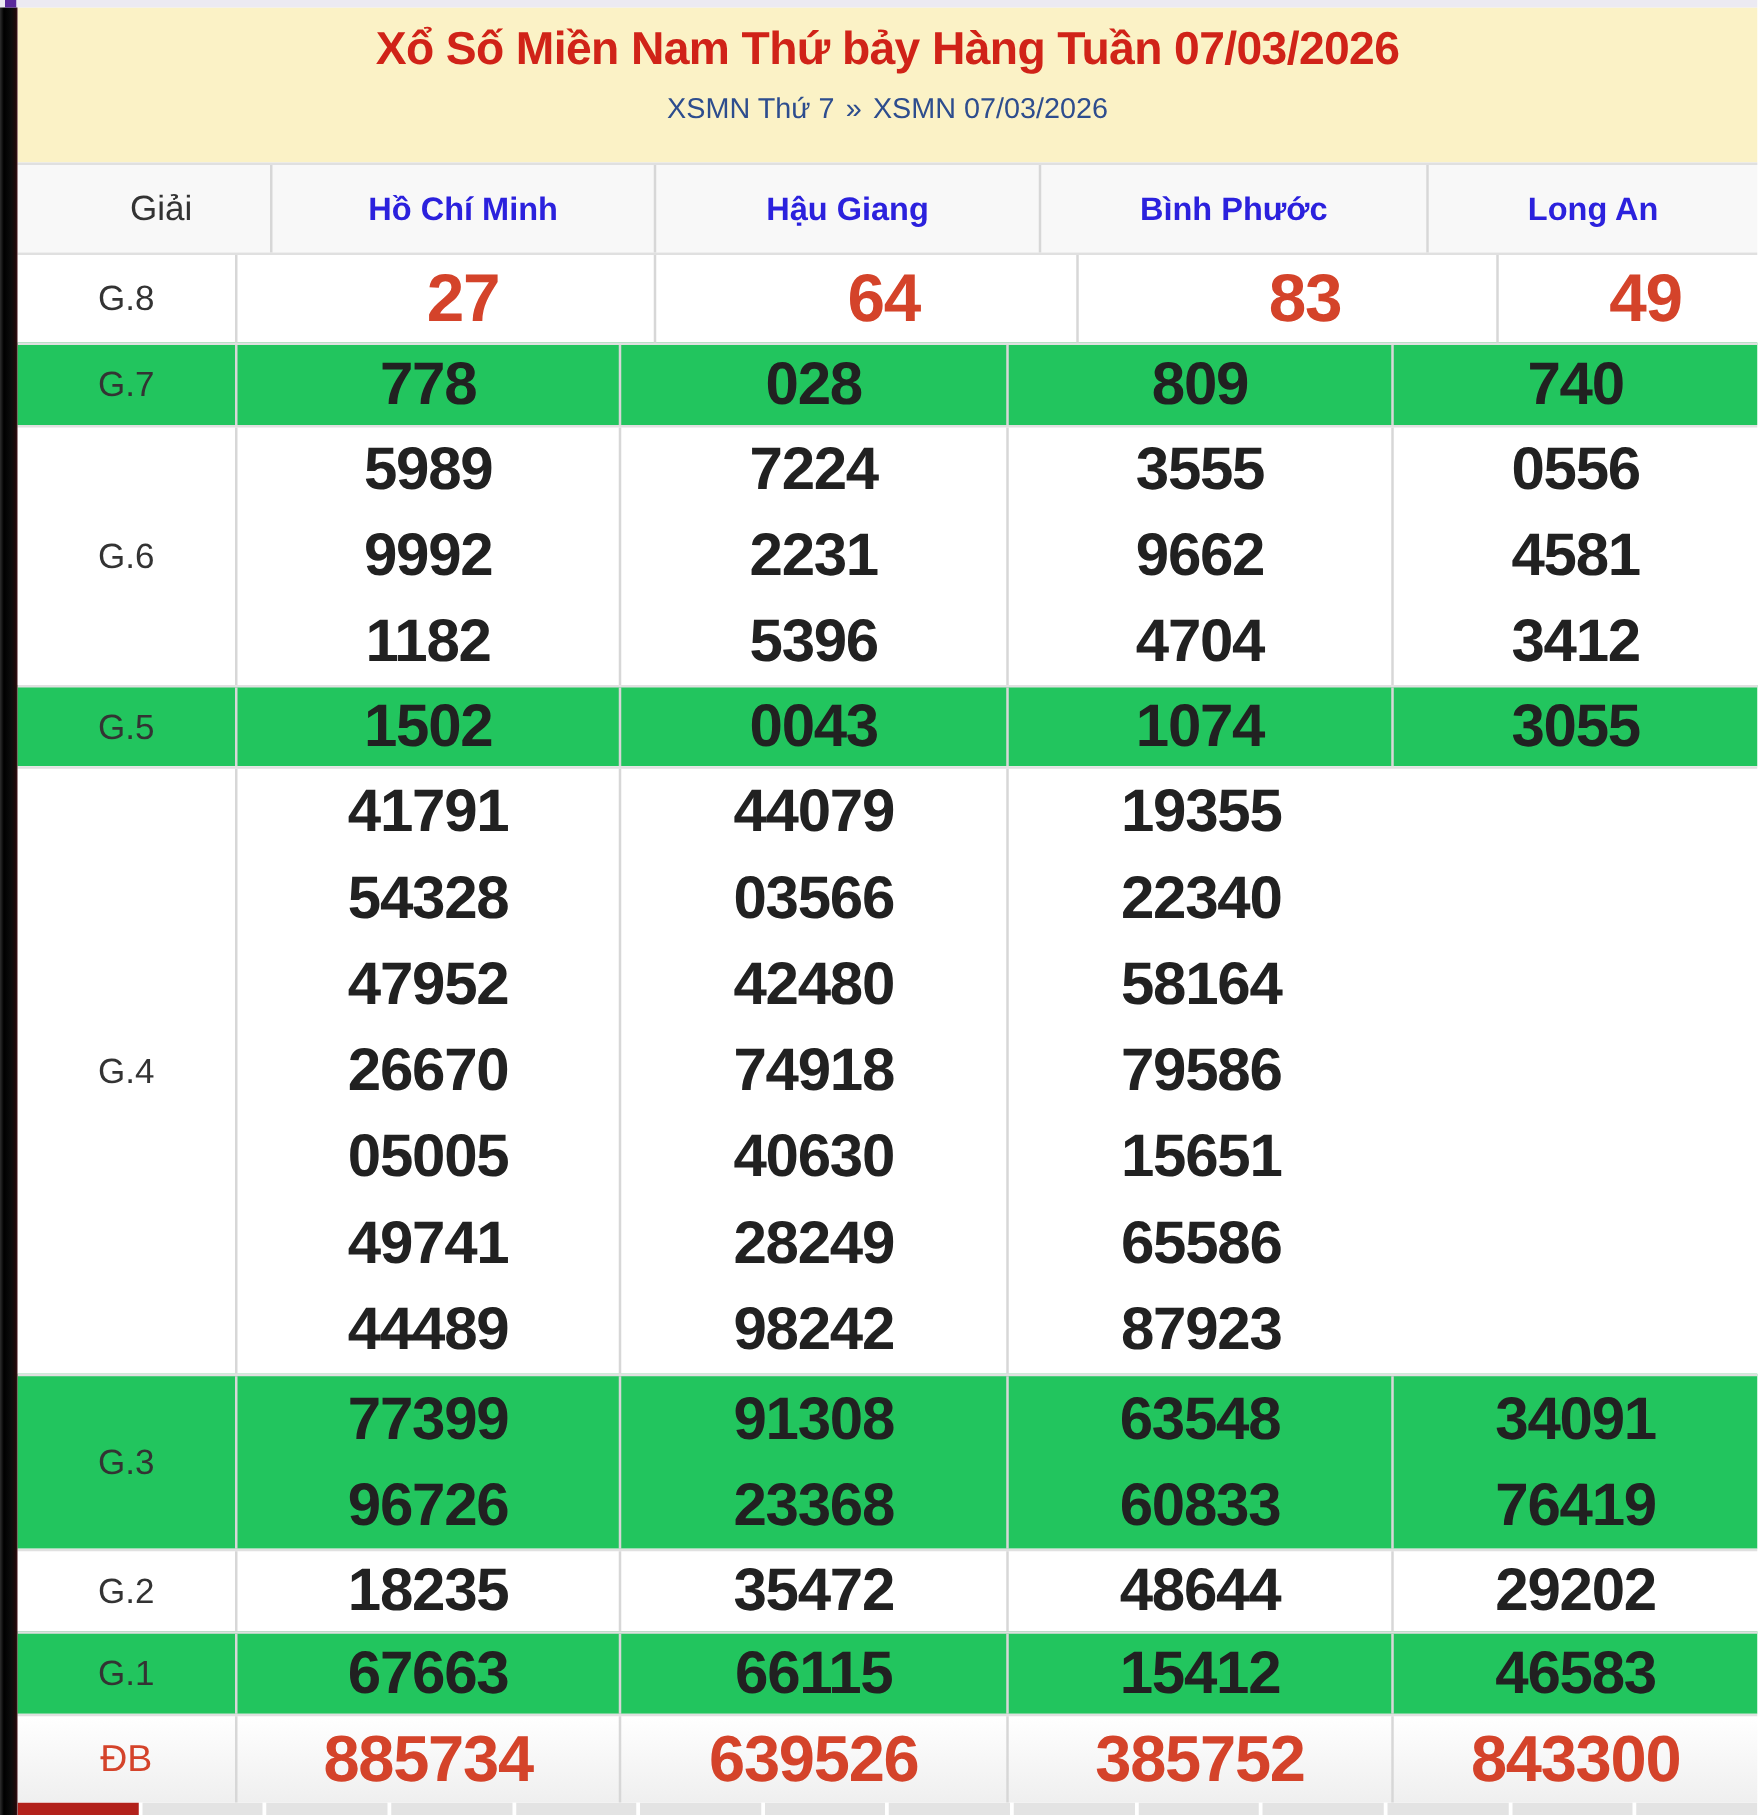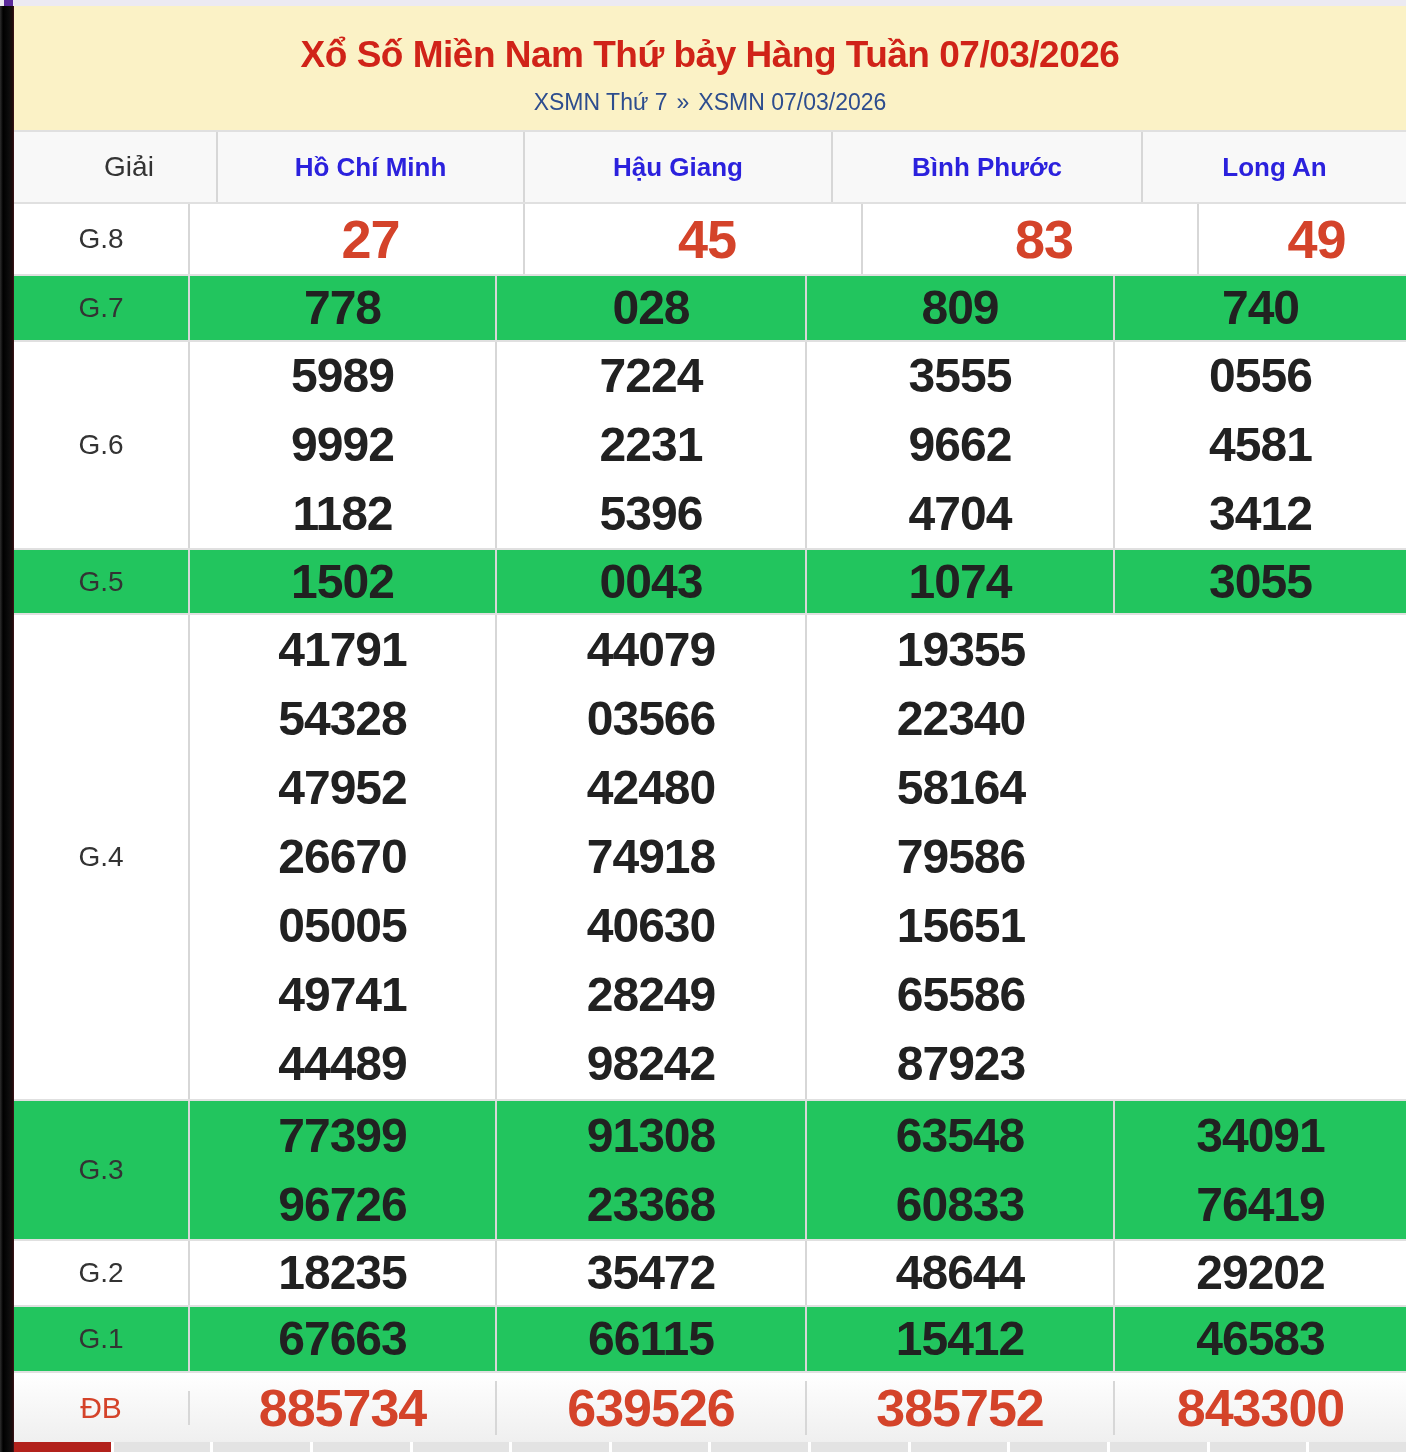--- a/index.html
+++ b/index.html
@@ -12,21 +12,21 @@
   
   .top-strip { position:absolute; top:0; left:0; width:1406px; height:6px; background:#eceaf2; z-index:3; }
   .purple-frag { position:absolute; top:0; left:4px; width:9px; height:6px; background:#5b2a9b; z-index:4; }
   .left-strip {
     position:absolute; top:0; left:0; width:14px; height:1452px; z-index:2;
     background:linear-gradient(to right,#2e2e2e 0%,#000 22%,#0d0d0d 66%,#1c0a0a 88%,#40151a 100%);
   }
   .content { position:absolute; left:14px; top:6px; width:1392px; }
 
   
-  .banner { height:124px; background:#fbf2c6; text-align:center; padding-top:28px; }
+  .banner { height:124px; background:#fbf2c6; text-align:center; padding-top:12px; }
   .banner h1 { font-size:37px; font-weight:bold; color:#d02318; letter-spacing:-0.5px; }
   .crumb { margin-top:13px; font-size:23px; color:#2d4d8e; }
   .crumb a { color:#2d4d8e; text-decoration:none; cursor:pointer; }
   .crumb .sep { margin:0 9px; }
 
   
   .tbl { width:100%; }
   .row { display:flex; border-top:2px solid #e0e0e0; background:#fff; }
   .cell { border-right:2px solid #d7d7d7; }
   .cell:last-child { border-right:none; }
@@ -43,21 +43,21 @@
 
   .gray { background:#22c55e; }
   .row-g8 { height:72px;gap:28px; }
   .row-g7 { height:66px; }
   .row-g6 { height:208px; }
   .row-g5 { height:65px;text-align:right; }
   .row-g4 { height:486px; }
   .row-g3 { height:140px; }
   .row-g2 { height:66px; }
   .row-g1 { height:66px; }
-  .row-db { height:71px; background:linear-gradient(#ffffff,#efefef);align-items:center; }
+  .row-db { height:71px; background:linear-gradient(#ffffff,#efefef); }
 
   .row-g8 .num { font-size:54px; color:#d4432a; }
   .row-db .num { font-size:52px; color:#d4432a; }
   .row-db .lbl { color:#d4432a; font-size:30px; }
 
   
   .bottom-tabs { display:flex; gap:3px; height:10px; overflow:hidden; margin-top:0; }
   .tab { flex:1; height:30px; background:#e3e3e3; cursor:pointer; }
   .tab.active { background:#b2211b; }
 </style>
@@ -94,21 +94,21 @@
           <span class="prov">Long An</span>
         </div>
     </div>
 
     <div class="row row-g8">
       <div class="cell lbl">G.8</div>
       <div class="cell c1 val">
           <div class="num">27</div>
         </div>
       <div class="cell c2 val">
-          <div class="num">45</div>
+          <div class="num">64</div>
         </div>
       <div class="cell c3 val">
           <div class="num">83</div>
         </div>
       <div class="cell c4 val">
           <div class="num">49</div>
         </div>
     </div>
 
     <div class="row row-g7 gray">

